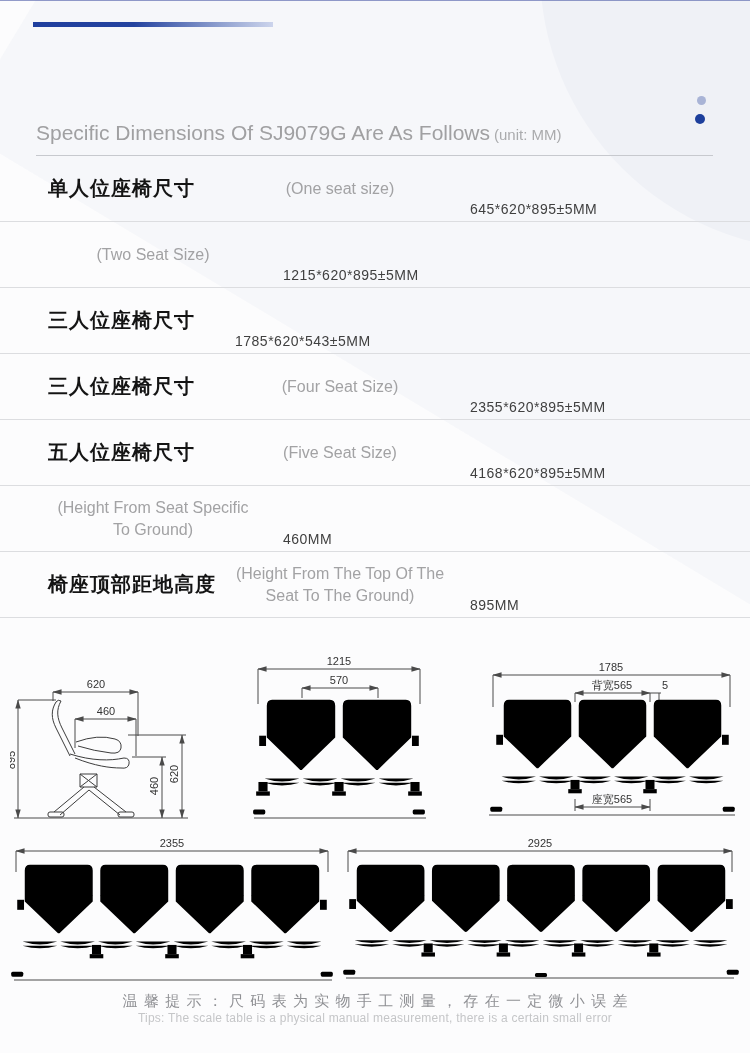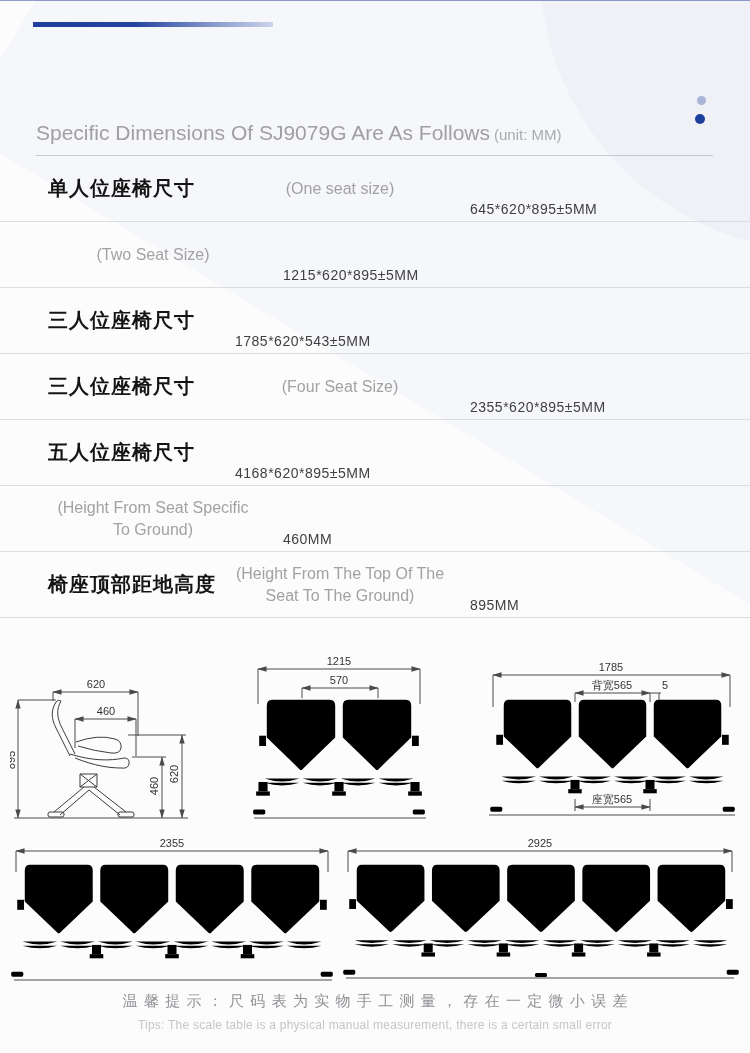--- a/index.html
+++ b/index.html
@@ -51,21 +51,21 @@
     fill:none;stroke:#3c3c3c;stroke-width:1;vector-effect:non-scaling-stroke;
   }
   .drawing .dim{stroke:#4a4a4a;}
   .drawing text{
     fill:#333;font-size:11px;font-family:"Liberation Sans","DejaVu Sans",sans-serif;
     stroke:none;text-anchor:middle;
   }
   
   .tips{position:absolute;left:0;top:992px;width:750px;text-align:center;}
   .tips .cn{font-size:15px;color:#8f9094;letter-spacing:.42em;margin-right:-.42em;}
-  .tips .en{margin-top:7px;font-size:12px;color:#c5c6c8;letter-spacing:.02em;text-align:center;}
+  .tips .en{font-size:12px;color:#c5c6c8;letter-spacing:.02em;text-align:center;}
 </style>
 </head>
 <body>
 
 <div class="decor-band"></div>
 <div class="decor-circle"></div>
 
 <div class="content">
 
   <div class="top-hairline"></div>
@@ -92,20 +92,21 @@
       <div class="cn">三人位座椅尺寸</div>
       <div class="val">1785*620*543±5MM</div>
     </div>
     <div class="spec-row">
       <div class="cn">三人位座椅尺寸</div>
       <div class="en">(Four Seat Size)</div>
       <div class="val">2355*620*895±5MM</div>
     </div>
     <div class="spec-row">
       <div class="cn">五人位座椅尺寸</div>
+      <div class="en">(Five Seat Size)</div>
       <div class="val">4168*620*895±5MM</div>
     </div>
     <div class="spec-row">
       <div class="en">(Height From Seat Specific To Ground)</div>
       <div class="val">460MM</div>
     </div>
     <div class="spec-row">
       <div class="cn">椅座顶部距地高度</div>
       <div class="en">(Height From The Top Of The Seat To The Ground)</div>
       <div class="val">895MM</div>

